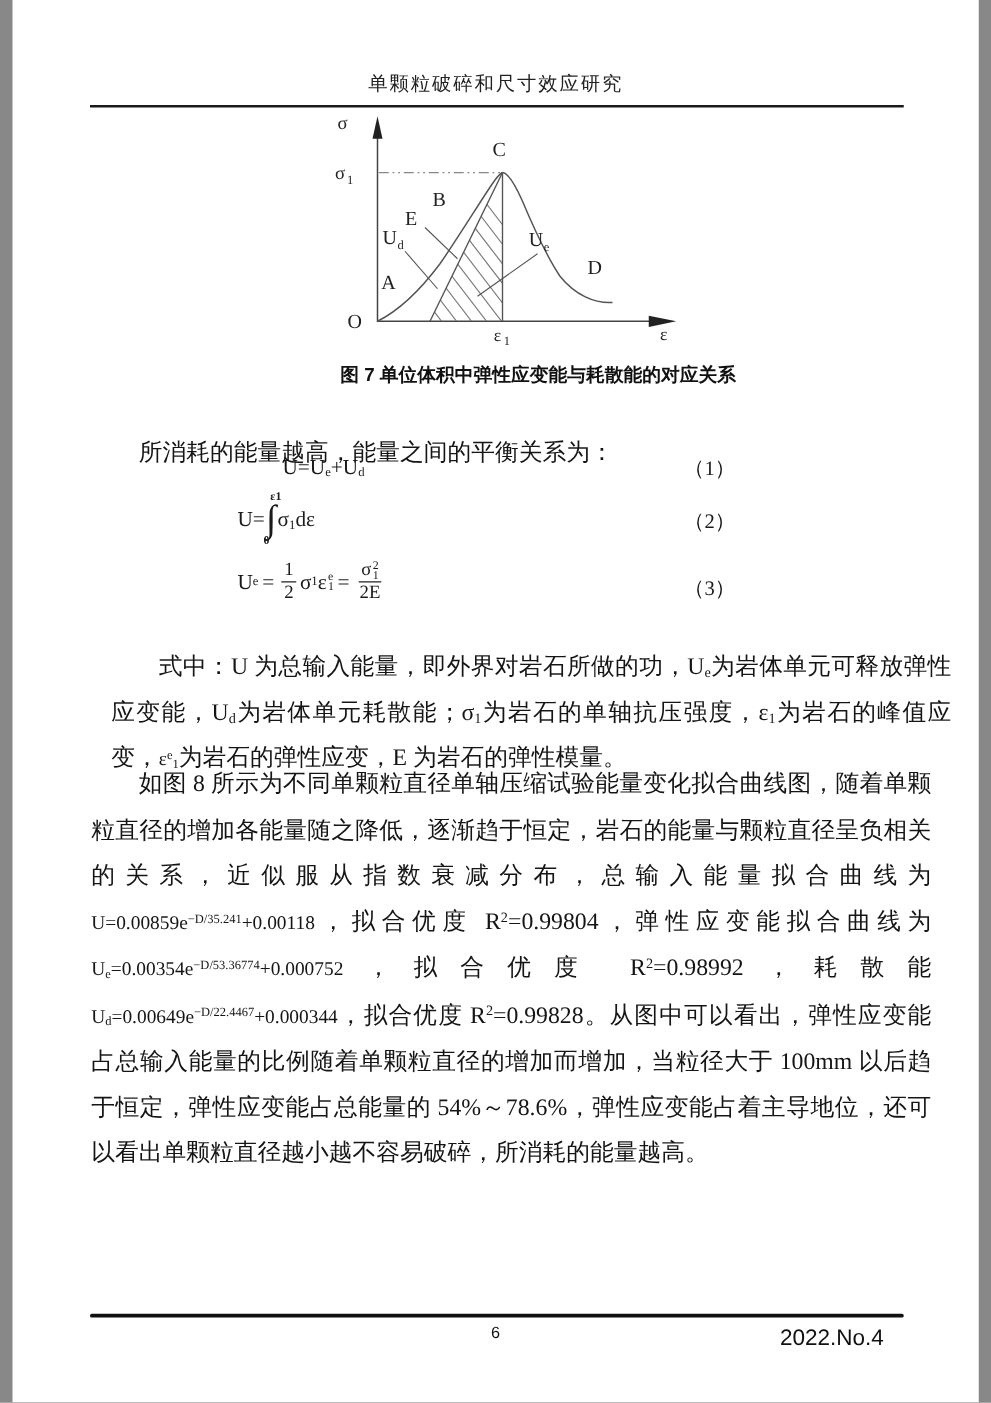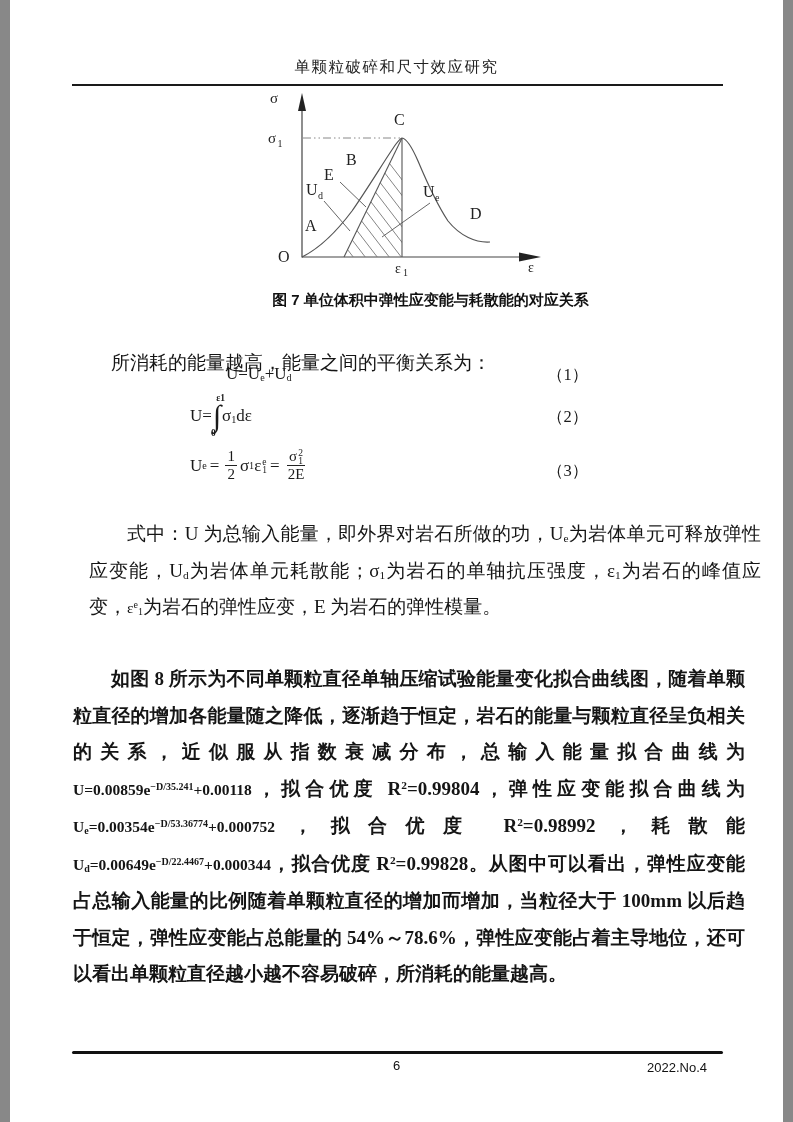--- a/index.html
+++ b/index.html
@@ -15,21 +15,21 @@
   .fig{position:absolute;left:250px;top:85px;width:300px;height:205px;}
   .fig text{font-family:"Liberation Serif","DejaVu Serif",serif;fill:#222;}
   
   .fig-caption{position:absolute;top:291px;left:0;width:100%;text-align:center;
     font-family:"Liberation Sans","DejaVu Sans",sans-serif;font-weight:700;font-size:15px;color:#111;padding-left:34px;}
   
   .para{position:absolute;left:63px;width:672px;font-size:19px;line-height:36.5px;
     text-align:justify;text-indent:2em;color:#151515;}
   #p1{top:326px;}
   #p2{top:497px;margin-left:16px;}
-  #p3{top:642px;font-weight:bold;}
+  #p3{top:591px;}
   sup,sub{font-size:0.6em;line-height:0;}
   sup{vertical-align:0.5em;}
   sub{vertical-align:-0.2em;}
   .f{font-size:15.5px;}
   sup.f,sub.f{font-size:10px;}
   
   .eq{position:absolute;left:180px;font-size:17px;color:#1a1a1a;display:flex;align-items:center;}
   .eq-num{position:absolute;left:537px;font-size:16.5px;color:#1a1a1a;}
   #eq1{top:364px;margin-left:36px;}
   #eq1-num{top:364px;}
@@ -47,21 +47,21 @@
   .frac .num{border-bottom:1px solid #222;padding:0 2px;display:inline-flex;align-items:flex-end;}
   .frac .den{padding:0 2px;}
   .ss{display:inline-flex;flex-direction:column;align-items:flex-start;line-height:8px;
     vertical-align:-4px;margin-left:1px;}
   .ss sup,.ss sub{font-size:9.5px;line-height:8px;vertical-align:baseline;position:static;}
   
   .footer-rule{position:absolute;left:62px;right:60px;top:1051px;height:3px;background:#111;border-radius:2px;}
   .footer-page{position:absolute;top:1058px;left:0;width:100%;text-align:center;
     font-family:"Liberation Sans","DejaVu Sans",sans-serif;font-size:13px;color:#111;}
   .footer-journal{position:absolute;top:1060px;right:76px;
-    font-family:"Liberation Sans","DejaVu Sans",sans-serif;font-size:13px;color:#111;}
+    font-family:"Liberation Sans","DejaVu Sans",sans-serif;font-size:18px;color:#111;}
 </style>
 </head>
 <body>
 
 <div class="page">
 
   <div class="header-title">单颗粒破碎和尺寸效应研究</div>
   <div class="header-rule"></div>
 
   <svg class="fig" viewBox="0 0 300 205" width="300" height="205">

